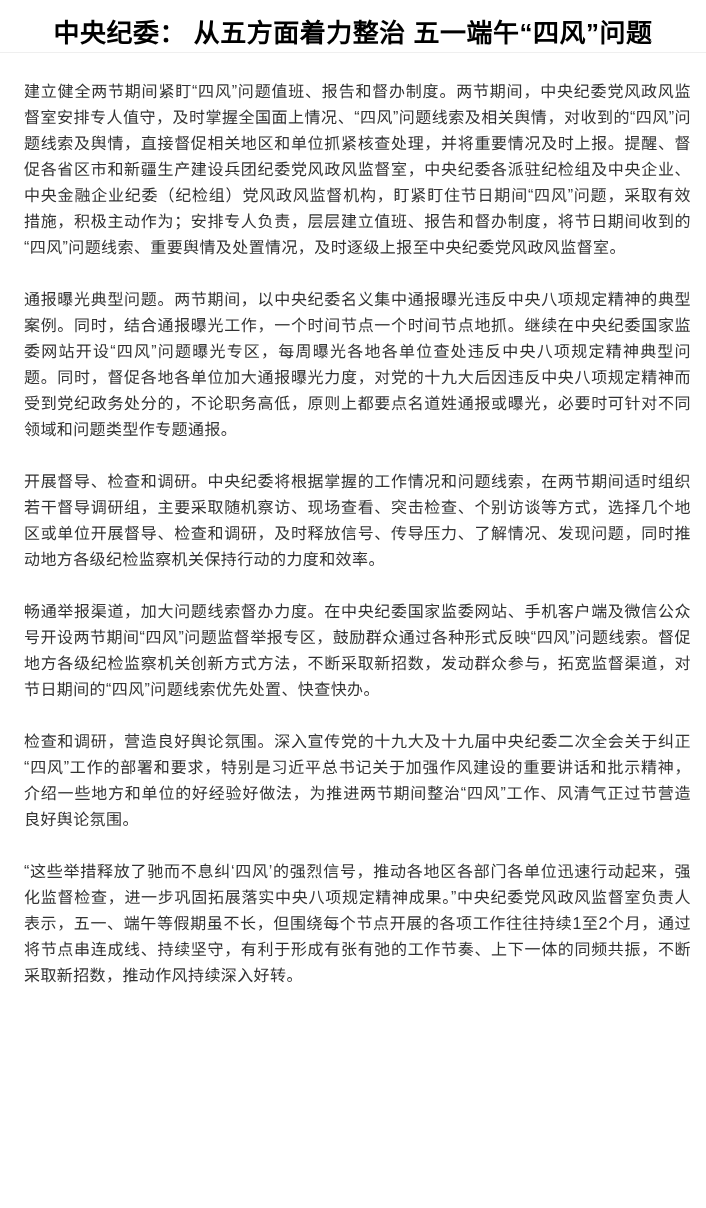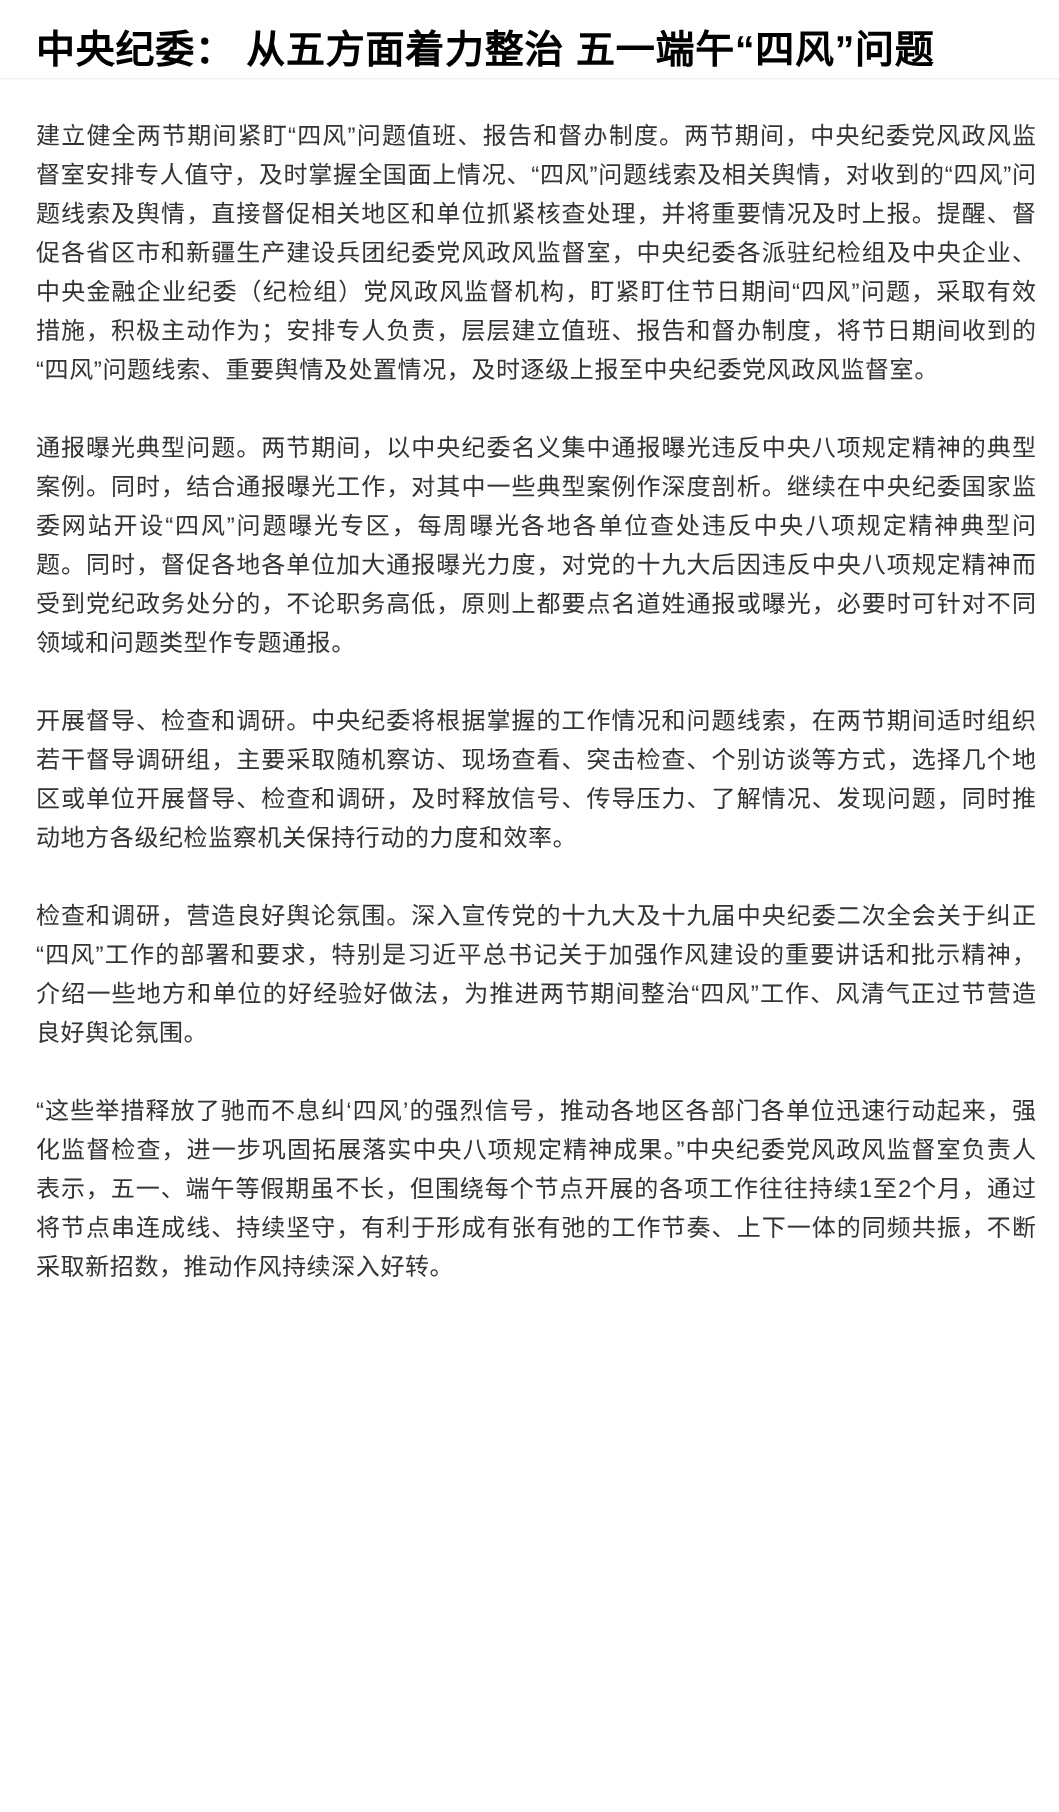--- a/index.html
+++ b/index.html
@@ -18,21 +18,21 @@
   }
   .page{
     width:706px;
     box-sizing:border-box;
   }
   .title{
     margin:14px 24px 0 24px;
     font-size:26px;
     line-height:38px;
     font-weight:bold;
-    text-align:left;
+    text-align:center;
     color:var(--title-color);
     letter-spacing:0.5px;
   }
   .divider{
     height:0;
     border-top:1px solid var(--divider);
     margin:0;
   }
   .source{
     margin-top:16px;
@@ -62,18 +62,19 @@
 <body>
 
 <div class="page">
   <h1 class="title">中央纪委： 从五方面着力整治 五一端午“四风”问题</h1>
 
   <div class="divider"></div>
 
 
   <div class="article-body">
       <p class="para">建立健全两节期间紧盯“四风”问题值班、报告和督办制度。两节期间，中央纪委党风政风监督室安排专人值守，及时掌握全国面上情况、“四风”问题线索及相关舆情，对收到的“四风”问题线索及舆情，直接督促相关地区和单位抓紧核查处理，并将重要情况及时上报。提醒、督促各省区市和新疆生产建设兵团纪委党风政风监督室，中央纪委各派驻纪检组及中央企业、中央金融企业纪委（纪检组）党风政风监督机构，盯紧盯住节日期间“四风”问题，采取有效措施，积极主动作为；安排专人负责，层层建立值班、报告和督办制度，将节日期间收到的“四风”问题线索、重要舆情及处置情况，及时逐级上报至中央纪委党风政风监督室。</p>
-      <p class="para">通报曝光典型问题。两节期间，以中央纪委名义集中通报曝光违反中央八项规定精神的典型案例。同时，结合通报曝光工作，对其中一些典型案例作深度剖析。继续在中央纪委国家监委网站开设“四风”问题曝光专区，每周曝光各地各单位查处违反中央八项规定精神典型问题。同时，督促各地各单位加大通报曝光力度，对党的十九大后因违反中央八项规定精神而受到党纪政务处分的，不论职务高低，原则上都要点名道姓通报或曝光，必要时可针对不同领域和问题类型作专题通报。</p>
+      <p class="para">通报曝光典型问题。两节期间，以中央纪委名义集中通报曝光违反中央八项规定精神的典型案例。同时，结合通报曝光工作，一个时间节点一个时间节点地抓。继续在中央纪委国家监委网站开设“四风”问题曝光专区，每周曝光各地各单位查处违反中央八项规定精神典型问题。同时，督促各地各单位加大通报曝光力度，对党的十九大后因违反中央八项规定精神而受到党纪政务处分的，不论职务高低，原则上都要点名道姓通报或曝光，必要时可针对不同领域和问题类型作专题通报。</p>
       <p class="para">开展督导、检查和调研。中央纪委将根据掌握的工作情况和问题线索，在两节期间适时组织若干督导调研组，主要采取随机察访、现场查看、突击检查、个别访谈等方式，选择几个地区或单位开展督导、检查和调研，及时释放信号、传导压力、了解情况、发现问题，同时推动地方各级纪检监察机关保持行动的力度和效率。</p>
+      <p class="para">畅通举报渠道，加大问题线索督办力度。在中央纪委国家监委网站、手机客户端及微信公众号开设两节期间“四风”问题监督举报专区，鼓励群众通过各种形式反映“四风”问题线索。督促地方各级纪检监察机关创新方式方法，不断采取新招数，发动群众参与，拓宽监督渠道，对节日期间的“四风”问题线索优先处置、快查快办。</p>
       <p class="para">检查和调研，营造良好舆论氛围。深入宣传党的十九大及十九届中央纪委二次全会关于纠正“四风”工作的部署和要求，特别是习近平总书记关于加强作风建设的重要讲话和批示精神，介绍一些地方和单位的好经验好做法，为推进两节期间整治“四风”工作、风清气正过节营造良好舆论氛围。</p>
       <p class="para">“这些举措释放了驰而不息纠‘四风’的强烈信号，推动各地区各部门各单位迅速行动起来，强化监督检查，进一步巩固拓展落实中央八项规定精神成果。”中央纪委党风政风监督室负责人表示，五一、端午等假期虽不长，但围绕每个节点开展的各项工作往往持续1至2个月，通过将节点串连成线、持续坚守，有利于形成有张有弛的工作节奏、上下一体的同频共振，不断采取新招数，推动作风持续深入好转。</p>
     </div>
 </div>
 
 </body></html>

